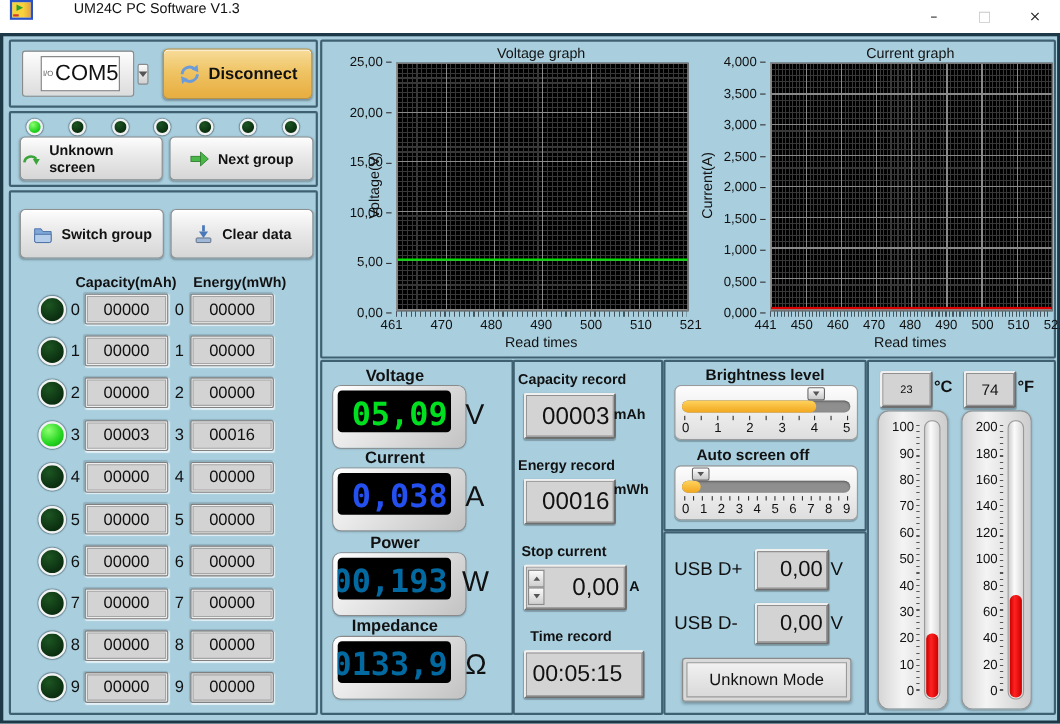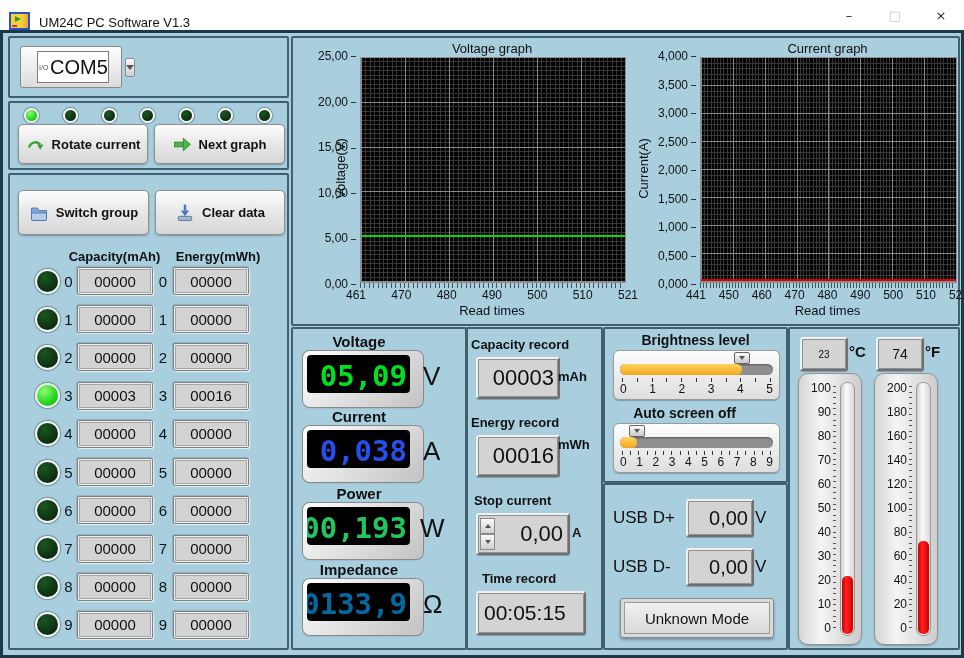--- a/index.html
+++ b/index.html
@@ -1,19 +1,19 @@
 <!DOCTYPE html>
 <html><head>
 <meta charset="utf-8">
 <style>
   html,body{margin:0;padding:0;background:#666;}
   #app{position:relative;width:964px;height:658px;font-family:"Liberation Sans",sans-serif;
        -webkit-font-smoothing:antialiased;overflow:hidden;background:#fff;}
   
-  .titlebar{position:absolute;left:0;top:0;width:964px;height:30px;background:#fff;display:flex;align-items:flex-end;}
+  .titlebar{position:absolute;left:0;top:0;width:964px;height:30px;background:#fff;display:flex;align-items:flex-start;gap:28px;}
   .app-icon{position:relative;width:17px;height:14px;margin-left:9px;border:2px solid #2a52c8;background:linear-gradient(90deg,#f6d23c 60%,#e8a23c);}
   .app-icon::before{content:"";position:absolute;left:4px;top:2px;border-left:6px solid #2e9e2e;border-top:3px solid transparent;border-bottom:3px solid transparent;}
   .app-icon::after{content:"";position:absolute;left:1px;bottom:1px;width:5px;height:2px;background:#d03a2a;}
   .title-text{margin-left:9px;font-size:13px;color:#111;}
   .win-btns{margin-left:auto;display:flex;height:30px;}
   .win-btn{width:46px;height:30px;display:flex;align-items:center;justify-content:center;font-size:13px;color:#222;font-family:"DejaVu Sans",sans-serif;}
   .win-btn.max{color:#c9c9c9;}
   
   .content{position:absolute;left:0;top:30px;width:958px;height:622px;background:#a9cfdf;border:3px solid #1d3947;}
   .panel{position:absolute;border:2px solid #3f6070;border-radius:2px;}
@@ -124,45 +124,54 @@
   <div class="content">
 
     <div class="panel" style="left:5px;top:3px;width:277px;height:58px;">
       <div class="combo" style="left:10px;top:8px;width:100px;height:40px;">
         <div class="combo-field">
           <span class="io">I/O</span>
           <span class="combo-text">COM5</span>
         </div>
         <div class="drop-btn"></div>
       </div>
+      <div class="btn btn-orange" style="left:138px;top:6px;width:134px;height:44px;">
+        <svg width="21" height="21" viewBox="0 0 24 24">
+          <path d="M20 12a8 8 0 0 1-13.5 5.2" fill="none" stroke="#6b9bd8" stroke-width="3"></path>
+          <path d="M4 12a8 8 0 0 1 13.5-5.2" fill="none" stroke="#6b9bd8" stroke-width="3"></path>
+          <polygon points="3,14 10,17 4,22" fill="#6b9bd8"></polygon>
+          <polygon points="21,10 14,7 20,2" fill="#6b9bd8"></polygon>
+        </svg>
+        <span>Disconnect</span>
+      </div>
     </div>
 
     <div class="panel" style="left:5px;top:68px;width:277px;height:65px;">
       <div id="led-row" style="position:absolute;left:14px;top:5px;width:248px;display:flex;justify-content:space-between;">
           <span class="led sm on"></span>
           <span class="led sm"></span>
           <span class="led sm"></span>
           <span class="led sm"></span>
           <span class="led sm"></span>
           <span class="led sm"></span>
           <span class="led sm"></span>
         </div>
       <div class="btn" style="left:8px;top:21px;width:128px;height:38px;">
         <svg width="19" height="19" viewBox="0 0 24 24">
           <path d="M4 16a8 8 0 0 1 14-4" fill="none" stroke="#3aa33a" stroke-width="3"></path>
           <polygon points="14,12 22,12 18,19" fill="#3aa33a"></polygon>
         </svg>
-        <span>Rotate current</span>
+        <span>Unknown screen</span>
       </div>
       <div class="btn" style="left:144px;top:21px;width:129px;height:38px;">
         <svg width="19" height="19" viewBox="0 0 24 24">
           <rect x="2" y="9" width="11" height="6" fill="#49b849" stroke="#2e7d2e"></rect>
           <polygon points="13,4 13,20 22,12" fill="#49b849" stroke="#2e7d2e"></polygon>
         </svg>
-        <span>Next graph</span>
+        <span>Next group</span>
       </div>
     </div>
 
     <div class="panel" style="left:5px;top:140px;width:277px;height:473px;">
       <div class="btn" style="left:8px;top:15px;width:129px;height:43px;">
         <svg width="20" height="20" viewBox="0 0 24 24">
           <path d="M3 6h7l2 3h9v10a2 2 0 0 1-2 2H5a2 2 0 0 1-2-2z" fill="#7fa8d9" stroke="#4a6fa5"></path>
           <path d="M3 12h18v7a2 2 0 0 1-2 2H5a2 2 0 0 1-2-2z" fill="#b4cdea" stroke="#4a6fa5"></path>
         </svg>
         <span>Switch group</span>
@@ -322,21 +331,21 @@
       <div class="lcd" style="left:10px;top:97px;">
         <div class="screen">
             <span style="color: rgb(37, 80, 240);">0,038</span>
           </div>
       </div>
       <div class="unit" style="left:130px;top:107px;">A</div>
 
       <div class="sec-label" style="left:10px;top:156px;width:112px;">Power</div>
       <div class="lcd" style="left:10px;top:174px;">
         <div class="screen">
-            <span style="color: #22c55e;">00,193</span>
+            <span style="color: #0369a1;">00,193</span>
           </div>
       </div>
       <div class="unit" style="left:127px;top:184px;">W</div>
 
       <div class="sec-label" style="left:10px;top:232px;width:112px;">Impedance</div>
       <div class="lcd" style="left:10px;top:250px;">
         <div class="screen">
             <span style="color: #0369a1;">0133,9</span>
           </div>
       </div>

